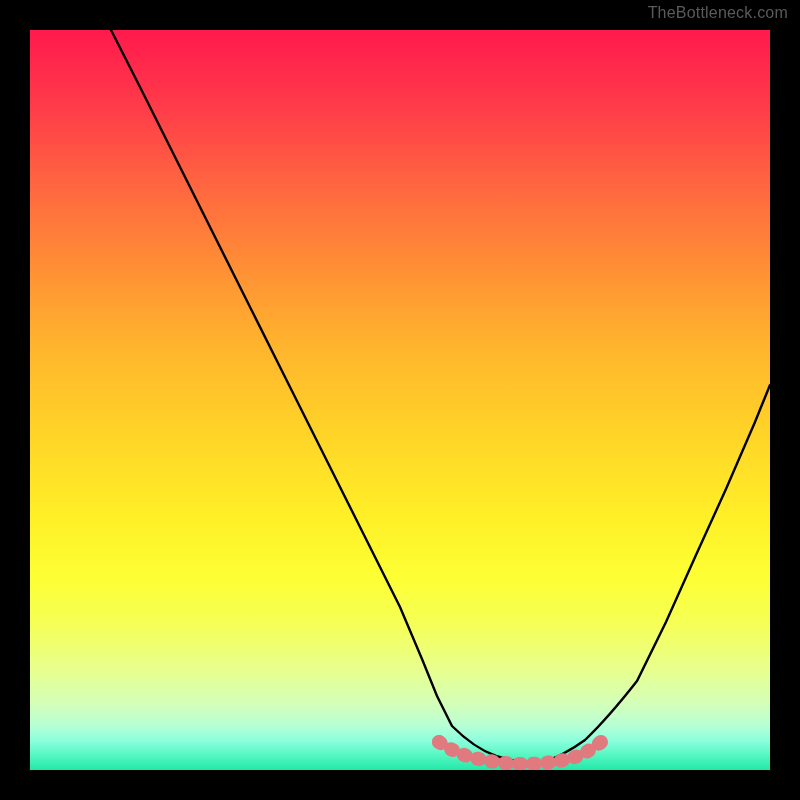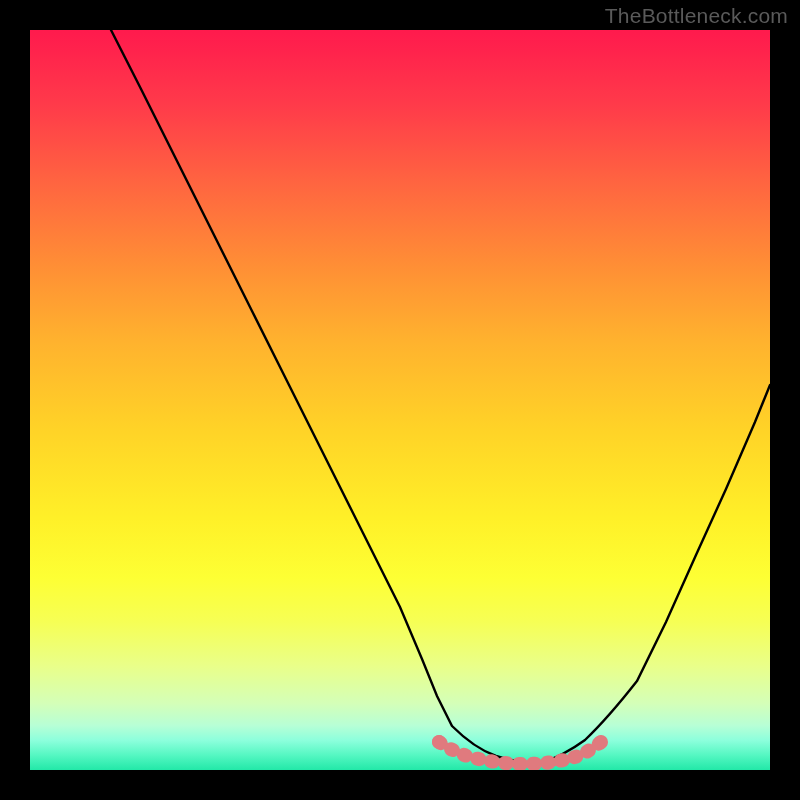--- a/index.html
+++ b/index.html
@@ -41,21 +41,21 @@
       #8cffdc 96%,
       #55f7c2 98%,
       #22e8a8 100%
     );
   }
   .watermark {
     position: absolute;
     top: 4px;
     right: 12px;
     color: #5a5a5a;
-    font-size: 21px;
+    font-size: 16px;
     font-weight: 500;
     letter-spacing: 0.2px;
     user-select: none;
   }
   svg {
     position: absolute;
     left: 0;
     top: 0;
   }
 </style>

